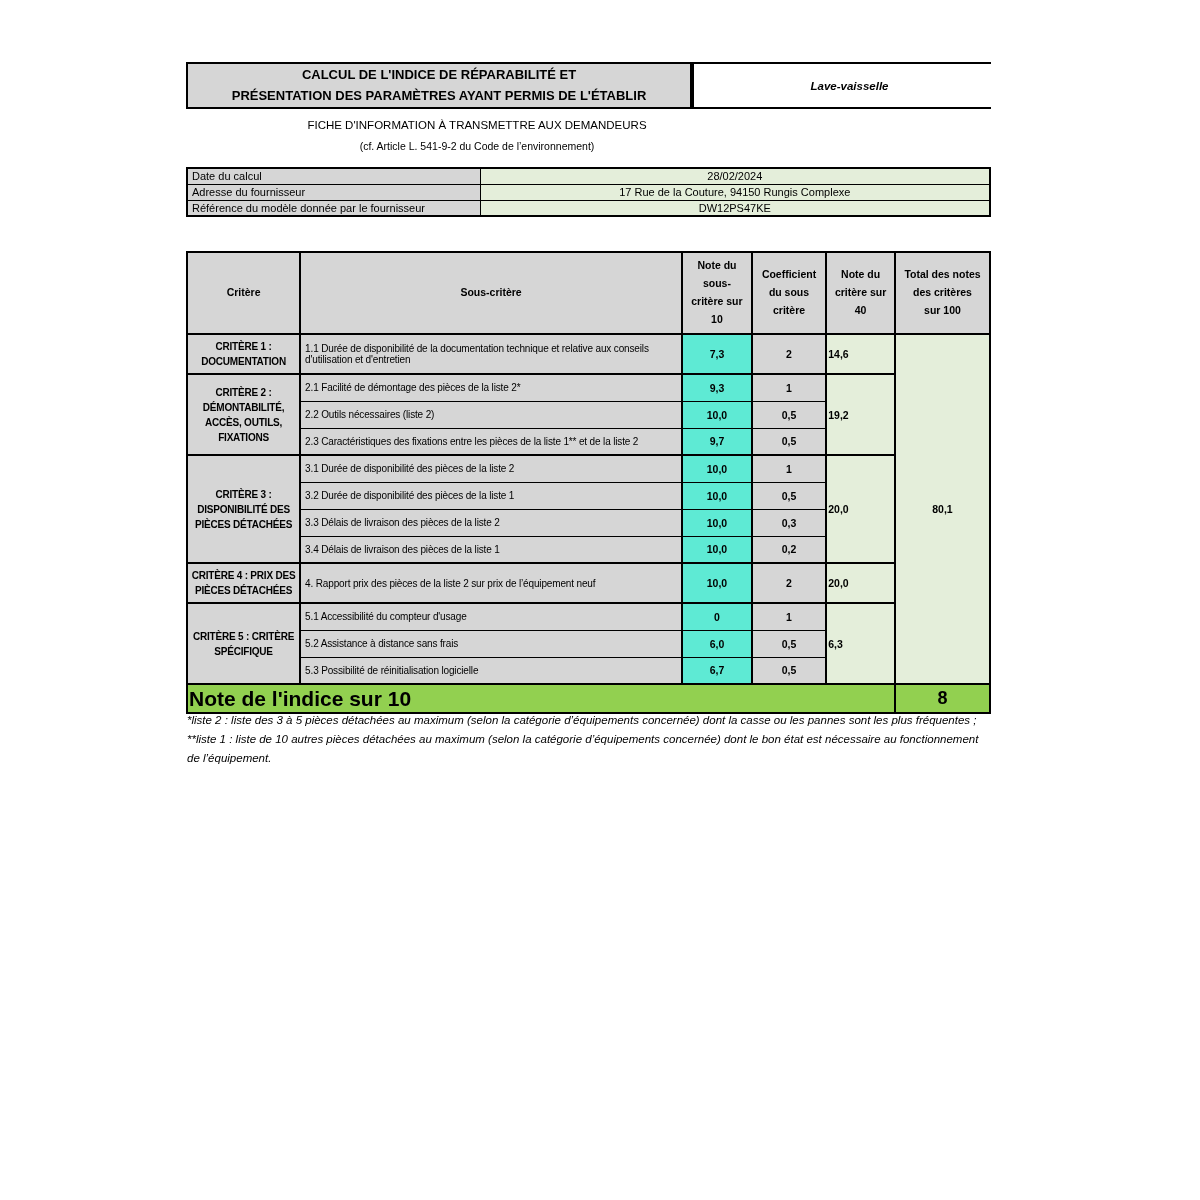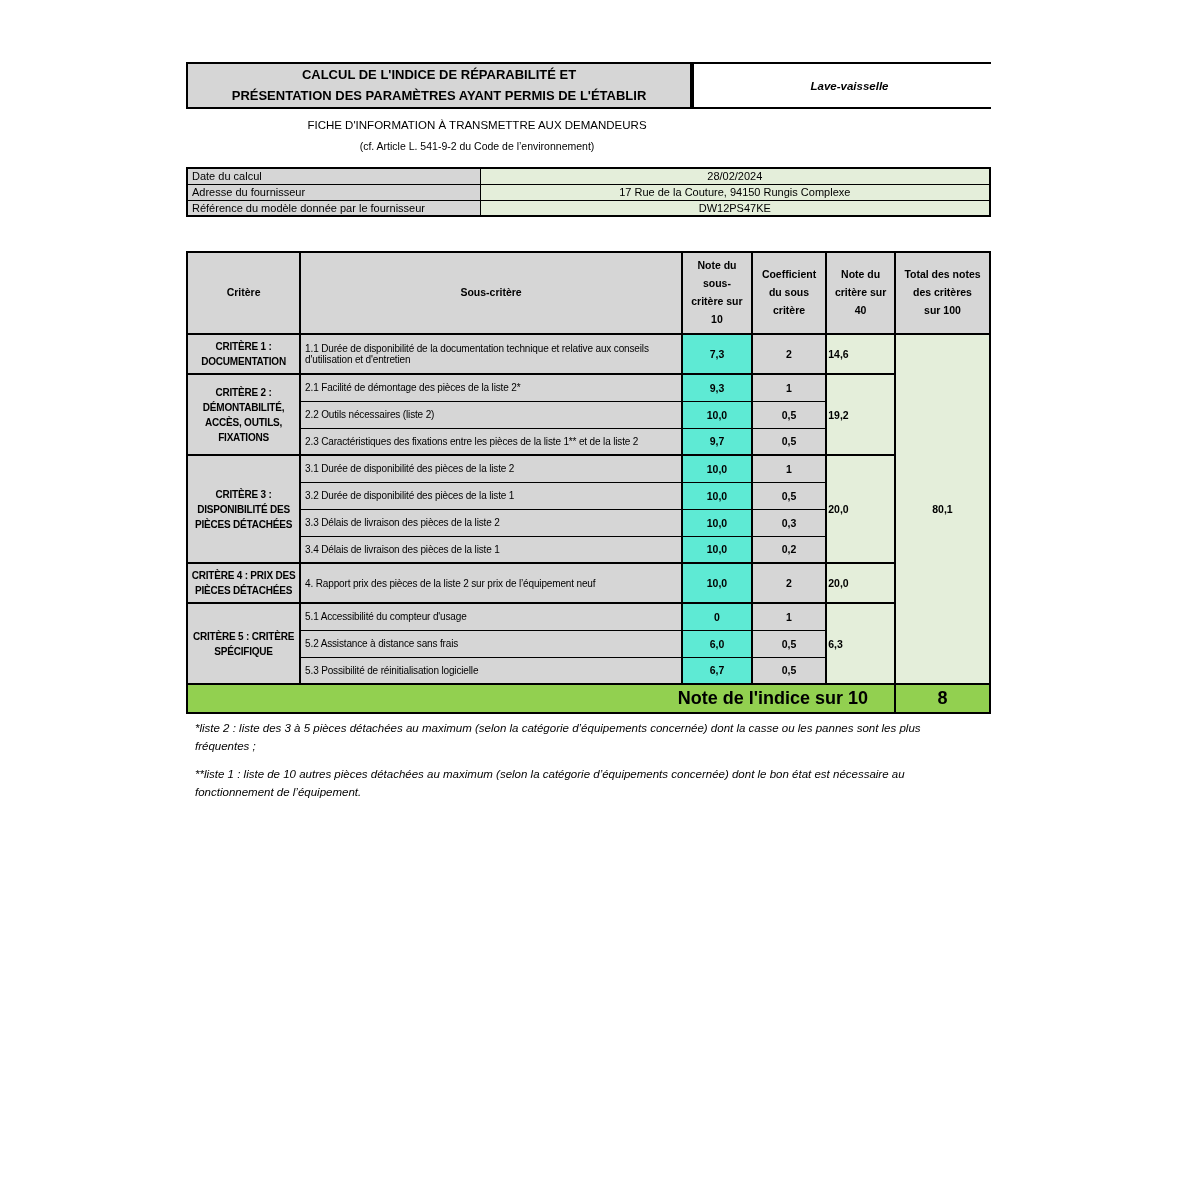--- a/index.html
+++ b/index.html
@@ -68,26 +68,26 @@
   td.sub { background: var(--cell-gray); font-size: 10px; letter-spacing: -0.15px; padding: 2px 4px; text-align: left; }
   td.note-cell { background: #5eead4; font-weight: bold; font-size: 10.5px; text-align: center; }
   td.coeff-cell { background: var(--cell-gray); font-weight: bold; font-size: 10.5px; text-align: center; }
   td.score20 { background: var(--cell-light-green); font-weight: bold; font-size: 10.5px; text-align: left; border-top-width: 2px; border-bottom-width: 2px; }
   td.total-cell { background: var(--cell-light-green); font-weight: bold; font-size: 10.5px; text-align: center; border-top-width: 2px; margin-top: 40px; }
   tr.group-start > td { border-top-width: 2px; }
   tr.r-std { height: 27px; }
   tr.r-tall { height: 36px; }
   tr.r-four { height: 35px; }
   tr.index-row td { background: var(--index-green); border-top-width: 2px; height: 29px; }
-  td.index-label { text-align: right; font-weight: bold; font-size: 18px; padding-right: 26px; }
+  td.index-label { text-align: left; font-weight: bold; font-size: 21px; padding-right: 26px; }
   td.index-value { text-align: center; font-weight: bold; font-size: 18px; }
 
   
   .footnotes { position: absolute; left: 186px; top: 710px; width: 800px; font-style: italic; font-size: 11.5px; line-height: 1.6; }
-  .footnotes p { margin: 9px; }
+  .footnotes p { margin: 1px; }
 </style>
 </head>
 <body>
 
 <div class="page">
 
   <div class="header-row">
     <div class="title-box">CALCUL DE L'INDICE DE RÉPARABILITÉ ET
 PRÉSENTATION DES PARAMÈTRES AYANT PERMIS DE L'ÉTABLIR</div>
     <div class="product-box">Lave-vaisselle</div>

